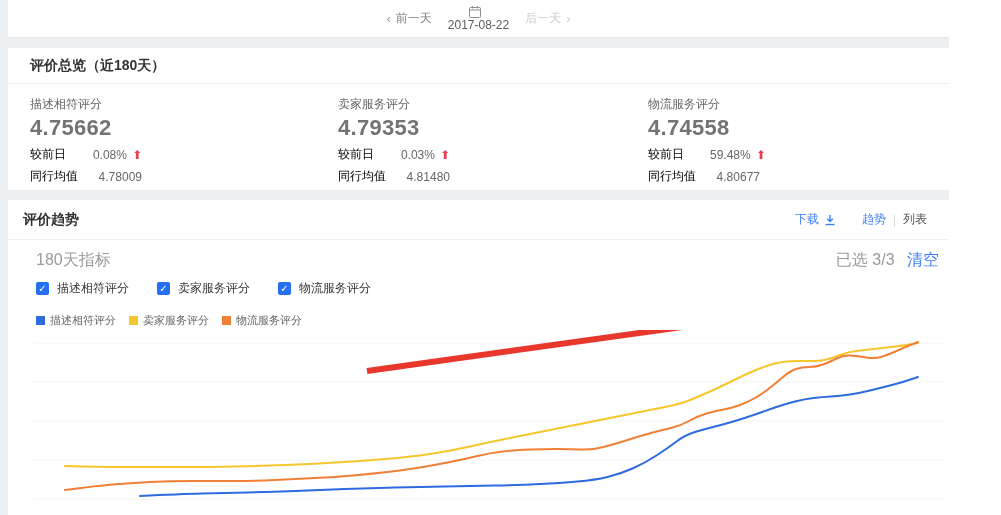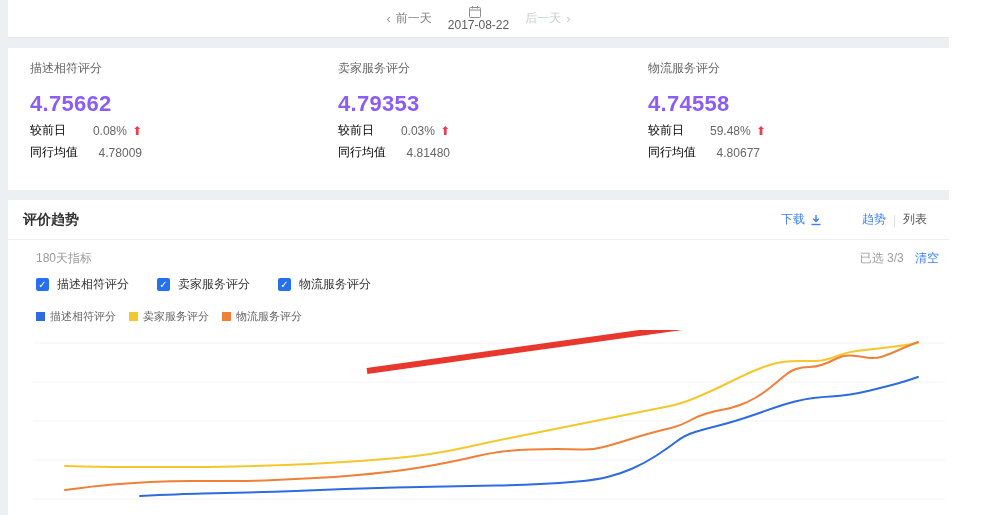--- a/index.html
+++ b/index.html
@@ -27,39 +27,39 @@
                  display:flex; align-items:center; justify-content:space-between; }
   .card2 .card-header { height:40px;padding-left:15px; }
   .card-title { font-size:14px; font-weight:700; color:#333; }
 
   
   .metrics { display:flex; padding:12px 22px 0 22px; }
   .metric { flex:none; }
   .metric:nth-child(1){ width:308px; }
   .metric:nth-child(2){ width:310px; }
   .metric-label { font-size:12px; color:#666; }
-  .metric-value { font-size:22px; font-weight:700; color:#8b5cf6; margin-top:14px; letter-spacing:.3px; }
+  .metric-value { font-size:22px; font-weight:700; color:#737373; margin-top:2px; letter-spacing:.3px; }
   .metric-row { display:flex; align-items:center; width:112px; font-size:12px; margin-top:5px; }
   .metric-row:first-of-type { margin-top:11px; }
   .metric-row .k { flex:none; width:62px; color:#000000; }
   .metric-row .v { flex:1; text-align:right; color:#666; }
   .up-arrow { color:#ea3e52; font-size:12px; margin-left:5px; }
 
   
-  .actions { display:flex; align-items:center; font-size:12px;gap:14px; }
+  .actions { display:flex; align-items:center; font-size:12px; }
   .dl-btn { display:flex; align-items:center; color:#3d7eff; cursor:pointer; margin-right:26px; }
   .dl-btn svg { margin-left:5px; }
   .view-toggle { display:flex; align-items:center; color:#555; }
   .view-toggle .sep { color:#dcdcdc; margin:0 7px; }
   .view-tab { cursor:pointer;text-align:center; }
   .view-tab.active { color:#3d7eff; }
 
   
   .trend-body { padding:10px 10px 0 28px; }
-  .filter-row { display:flex; justify-content:space-between; align-items:center; font-size:12px; }
+  .filter-row { display:flex; justify-content:space-between; align-items:center; font-size:16px; }
   .period { color:#9b9b9b; }
   .sel-info { color:#9b9b9b; }
   .clear-link { color:#3d7eff; margin-left:8px; cursor:pointer; }
   .cb-row { display:flex; margin-top:9px; }
   .cb-item { display:flex; align-items:center; font-size:12px; color:#333; margin-right:28px; cursor:pointer; }
   .cb-box { width:13px; height:13px; border-radius:2px; background:#2470f0; color:#fff; font-size:10px;
             line-height:13px; text-align:center; margin-right:8px; }
   .legend-row { display:flex; margin-top:16px; }
   .legend-item { display:flex; align-items:center; font-size:11px; color:#666; margin-right:13px; }
   .swatch { width:9px; height:9px; margin-right:5px; }
@@ -89,20 +89,23 @@
           <span>2017-08-22</span>
         </span>
         <span class="nav-btn disabled">
           <span>后一天</span>
           <span class="chev">›</span>
         </span>
       </div>
     </div>
 
     <div class="card card1">
+      <div class="card-header">
+        <span class="card-title">评价总览（近180天）</span>
+      </div>
       <div class="metrics">
 
         <div class="metric">
           <div class="metric-label">描述相符评分</div>
           <div class="metric-value">4.75662</div>
           <div class="metric-row">
             <span class="k">较前日</span>
             <span class="v">0.08%</span>
             <span class="up-arrow">⬆</span>
           </div>

